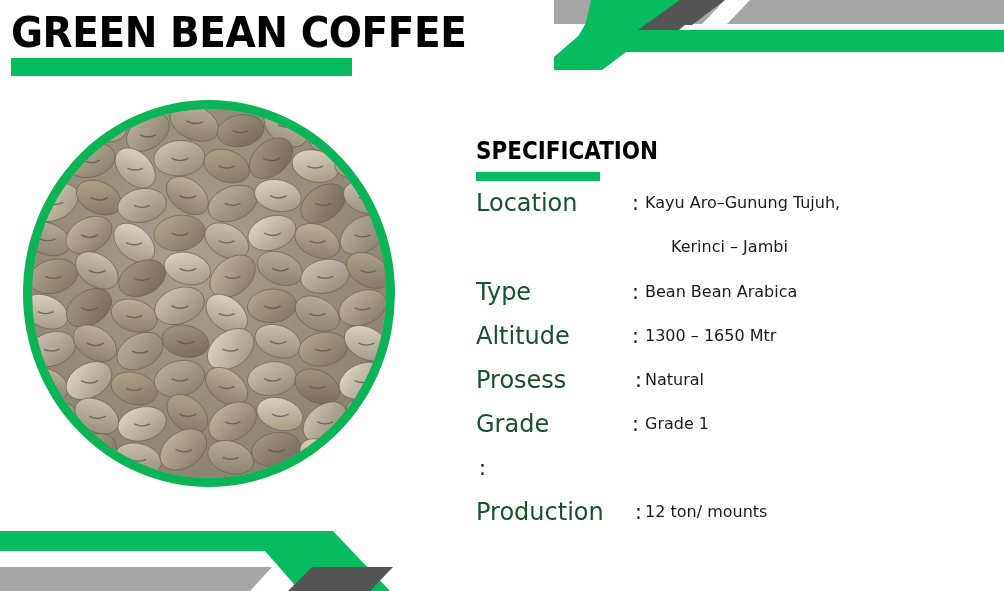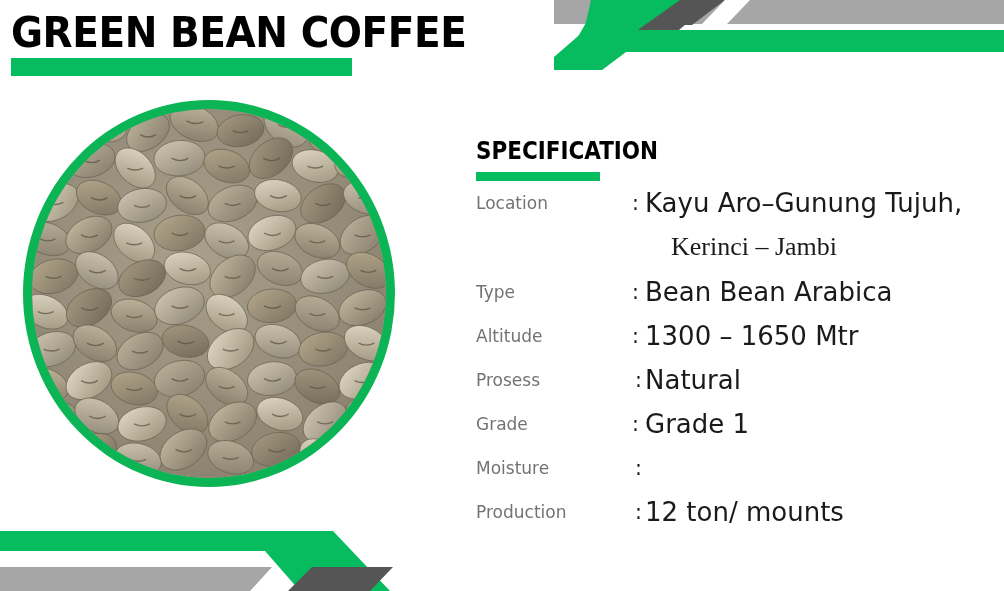--- a/index.html
+++ b/index.html
@@ -75,43 +75,43 @@
 
   .spec-table { margin-top:7px; }
   .spec-row {
     display:flex;
     align-items:flex-start;
     height:44px;
   }
   .spec-label {
     width:156px;
     flex:0 0 156px;
-    font-size:17px;
+    font-size:24px;
     line-height:30px;
-    color:#737373;
+    color:#14532d;
     font-family:"DejaVu Sans", sans-serif;
     font-weight:normal;
     white-space:nowrap;
   }
   .spec-sep {
     width:13px;
     flex:0 0 13px;
     font-size:20.5px;
     line-height:30px;
     color:#1a1a1a;
   }
   .spec-value {
     flex:1 1 auto;
-    font-size:26px;
+    font-size:16px;
     line-height:30px;
     color:#1a1a1a;
     white-space:nowrap;
   }
   .spec-row.cont { height:45px; }
-  .spec-row.cont .spec-value { padding-left:26px;font-family:Liberation Serif, serif; }
+  .spec-row.cont .spec-value { padding-left:26px; }
   .spec-row.indent .spec-sep { padding-left:3px; }
 </style>
 </head>
 <body>
 
 <div class="canvas">
 
   <div class="deco deco-tr">
     <svg width="450" height="70" viewBox="0 0 450 70" xmlns="http://www.w3.org/2000/svg">
 
@@ -413,21 +413,20 @@
         <span class="spec-value">Natural</span>
       </div>
 
       <div class="spec-row">
         <span class="spec-label">Grade</span>
         <span class="spec-sep">:</span>
         <span class="spec-value">Grade 1</span>
       </div>
 
       <div class="spec-row indent">
-        <span class="spec-label">Moisture</span>
         <span class="spec-sep">:</span>
       </div>
 
       <div class="spec-row indent">
         <span class="spec-label">Production</span>
         <span class="spec-sep">:</span>
         <span class="spec-value">12 ton/ mounts</span>
       </div>
 
     </div>

